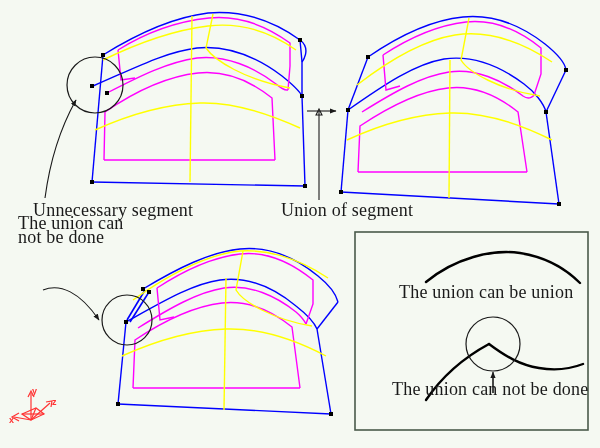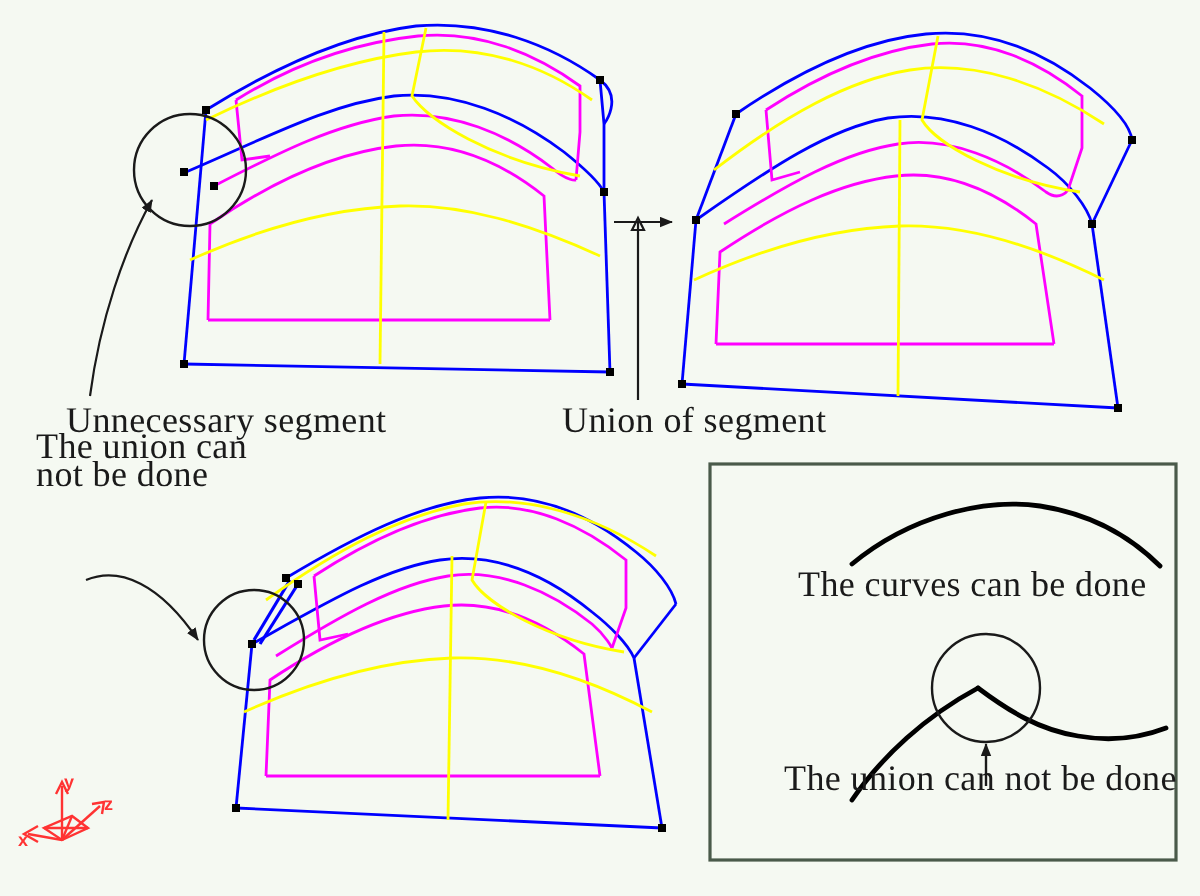--- a/index.html
+++ b/index.html
@@ -191,21 +191,21 @@
     </g>
   </svg>
 
   <div class="lbl lbl-unnecessary">Unnecessary segment</div>
 
   <div class="lbl lbl-union-curves">Union of segment</div>
 
   <div class="lbl lbl-cannot-top">The union can
 not be done</div>
 
-  <div class="lbl lbl-inset-can">The curves can be done</div>
+  <div class="lbl lbl-inset-can">The union can be union</div>
 
   <div class="lbl lbl-inset-cannot">The union can not be done</div>
 
   <div class="axis-lbl axis-x">x</div>
   <div class="axis-lbl axis-y">y</div>
   <div class="axis-lbl axis-z">z</div>
 
 </div>
 
 </body></html>

